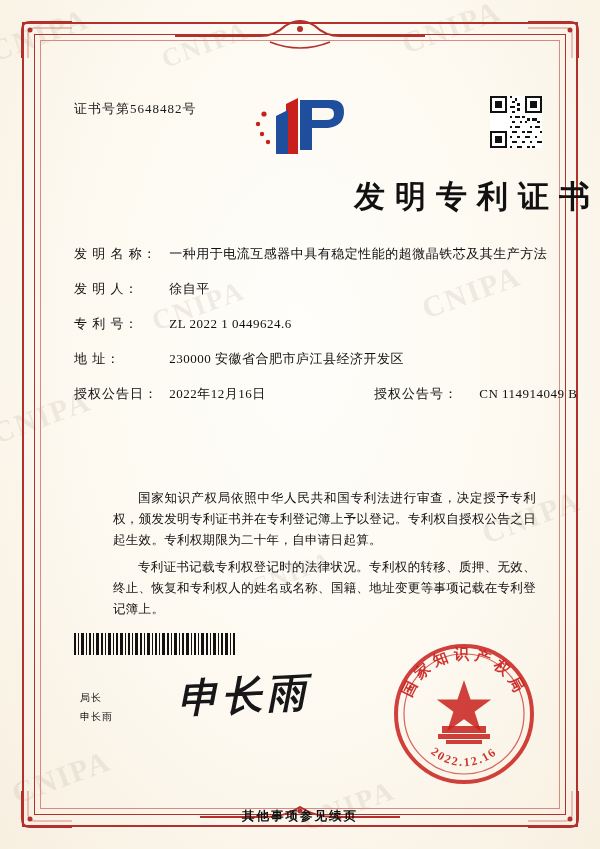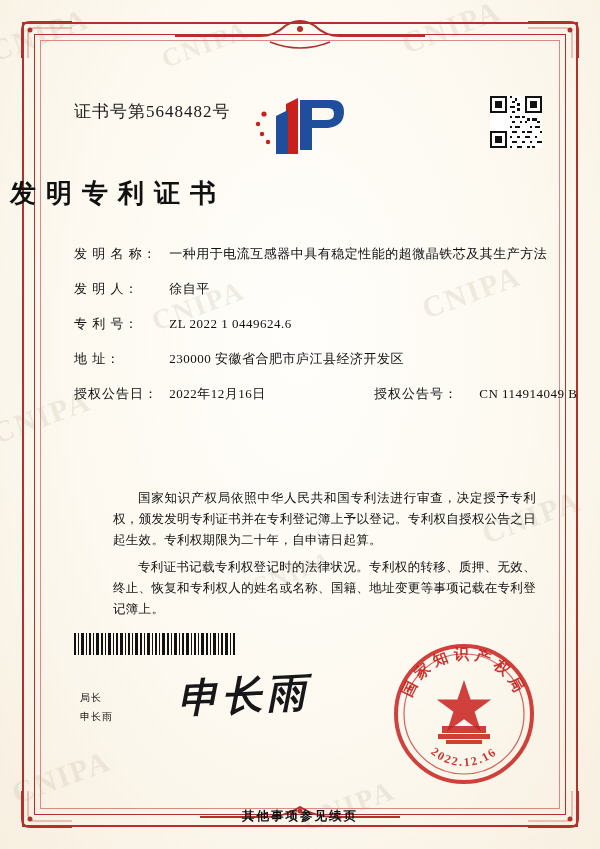--- a/index.html
+++ b/index.html
@@ -104,33 +104,33 @@
     transform: translateX(-50%);
     width: 96px;
     height: 66px;
   }
 
   .cert-no {
     position: absolute;
     left: 74px;
     top: 100px;
     font-family: "Liberation Serif", serif;
-    font-size: 17px;
+    font-size: 13px;
     color: #1a1a1a;
     letter-spacing: 1px;
     white-space: nowrap;
   }
 
   .title {
     position: absolute;
     left: 0; right: 0;
     top: 176px;
-    text-align: left;
-    font-family: "Liberation Serif", serif;
-    font-size: 26px;
+    text-align: right;
+    font-family: "Liberation Serif", serif;
+    font-size: 31px;
     font-weight: bold;
     letter-spacing: 10px;
     color: #111;
     text-indent: 10px;
   }
 
   .fields {
     position: absolute;
     left: 74px;
     right: 64px;

